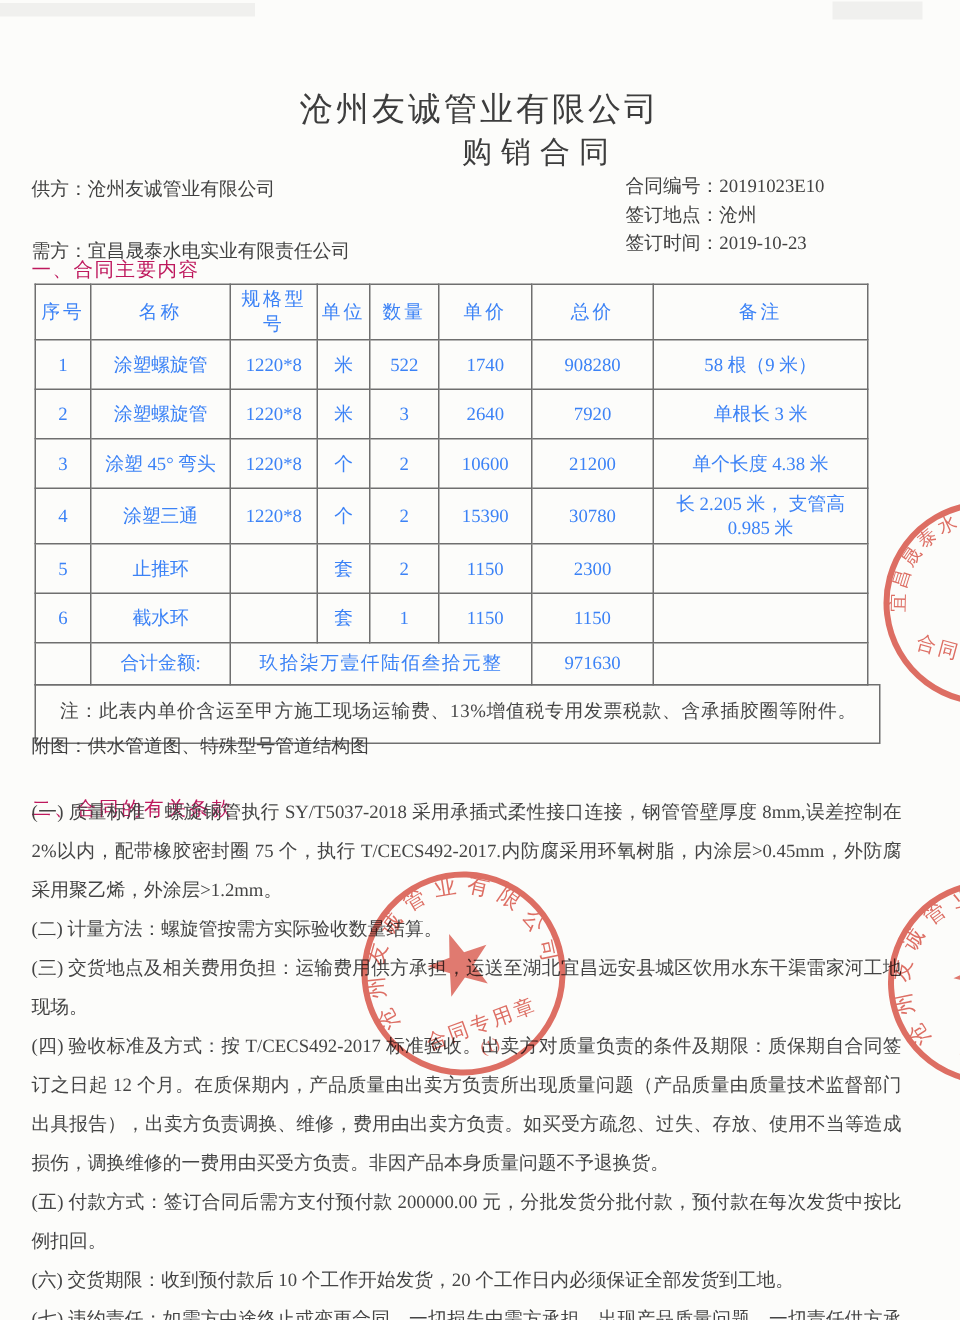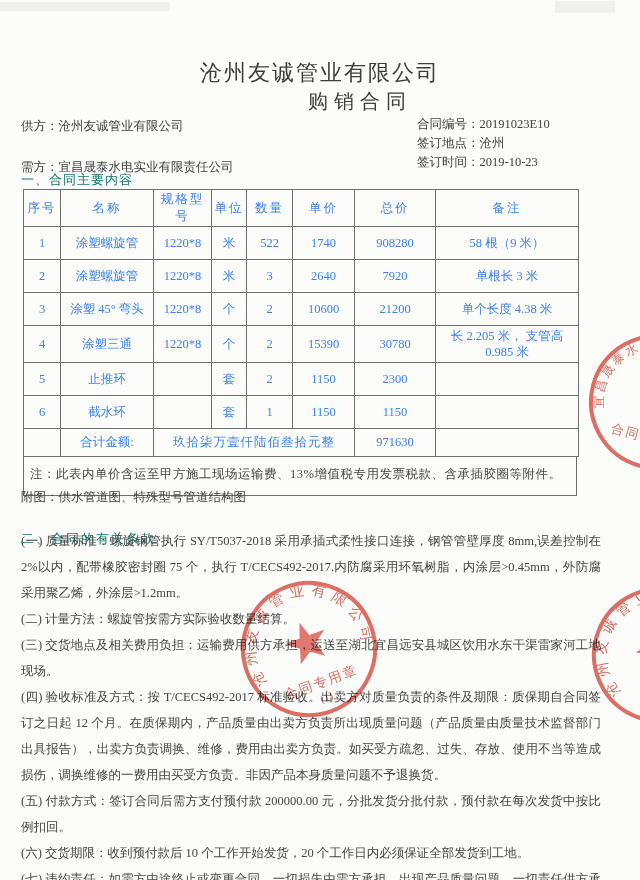--- a/index.html
+++ b/index.html
@@ -19,42 +19,42 @@
     text-align:center;font-size:22px;letter-spacing:2px;color:#3d3d3d;
   }
   .doc-subtitle{
     position:absolute;top:88px;left:40px;width:640px;
     text-align:center;font-size:20px;letter-spacing:6px;color:#3d3d3d;
   }
   .info-left{position:absolute;left:21px;top:118px;font-size:12.5px;}
   .info-left .line1{margin:0;}
   .info-left .line2{margin:24px 0 0 0;font-family:Liberation Serif, serif;}
   .info-right{position:absolute;left:417px;top:115px;font-size:12.5px;line-height:19px;}
-  .sec-heading{position:absolute;left:21px;font-size:13px;letter-spacing:1px;color:#0f766e;}
+  .sec-heading{position:absolute;left:21px;font-size:13px;letter-spacing:1px;color:#be185d;}
   .sec1-heading{top:171px;}
   .sec2-heading{top:530px;letter-spacing:2px;}
   .table-wrap{position:absolute;left:23px;top:189px;width:555px;}
   table.items{
     border-collapse:collapse;table-layout:fixed;width:555px;
     font-size:12.5px;color:#3b82f6;
   }
   table.items td,table.items th{
     border:1px solid #6f6f6f;
     text-align:center;vertical-align:middle;
     padding:1px 2px;font-weight:normal;
     overflow:hidden;
   }
   table.items thead th{height:26px;letter-spacing:2px;}
   tr.r{height:33px;}
   tr.r-tall{height:37px;}
   tr.r-total{height:28px;}
   td.remark{font-size:12.5px;line-height:16px;}
   .note-box{
     margin-top:-1px;border:1px solid #6f6f6f;
-    width:539px;padding:9px 7px 12px 6px;
+    width:539px;padding:9px 7px 12px 16px;
     font-size:12.5px;color:#474747;letter-spacing:0.5px;
   }
   .attachment{position:absolute;left:21px;top:489px;font-size:12.5px;}
   .clauses{position:absolute;left:21px;top:528px;width:580px;}
   .clauses p{margin:0;font-size:12.5px;line-height:26px;text-align:justify;color:#444;}
   .stamp{position:absolute;mix-blend-mode:multiply;opacity:0.82;}
   .stamp text{fill:#d94f43;}
   .stamp .ring{stroke:#d94f43;fill:none;}
   .stamp .star{fill:#d94f43;fill-opacity:0.92;}
 </style>

